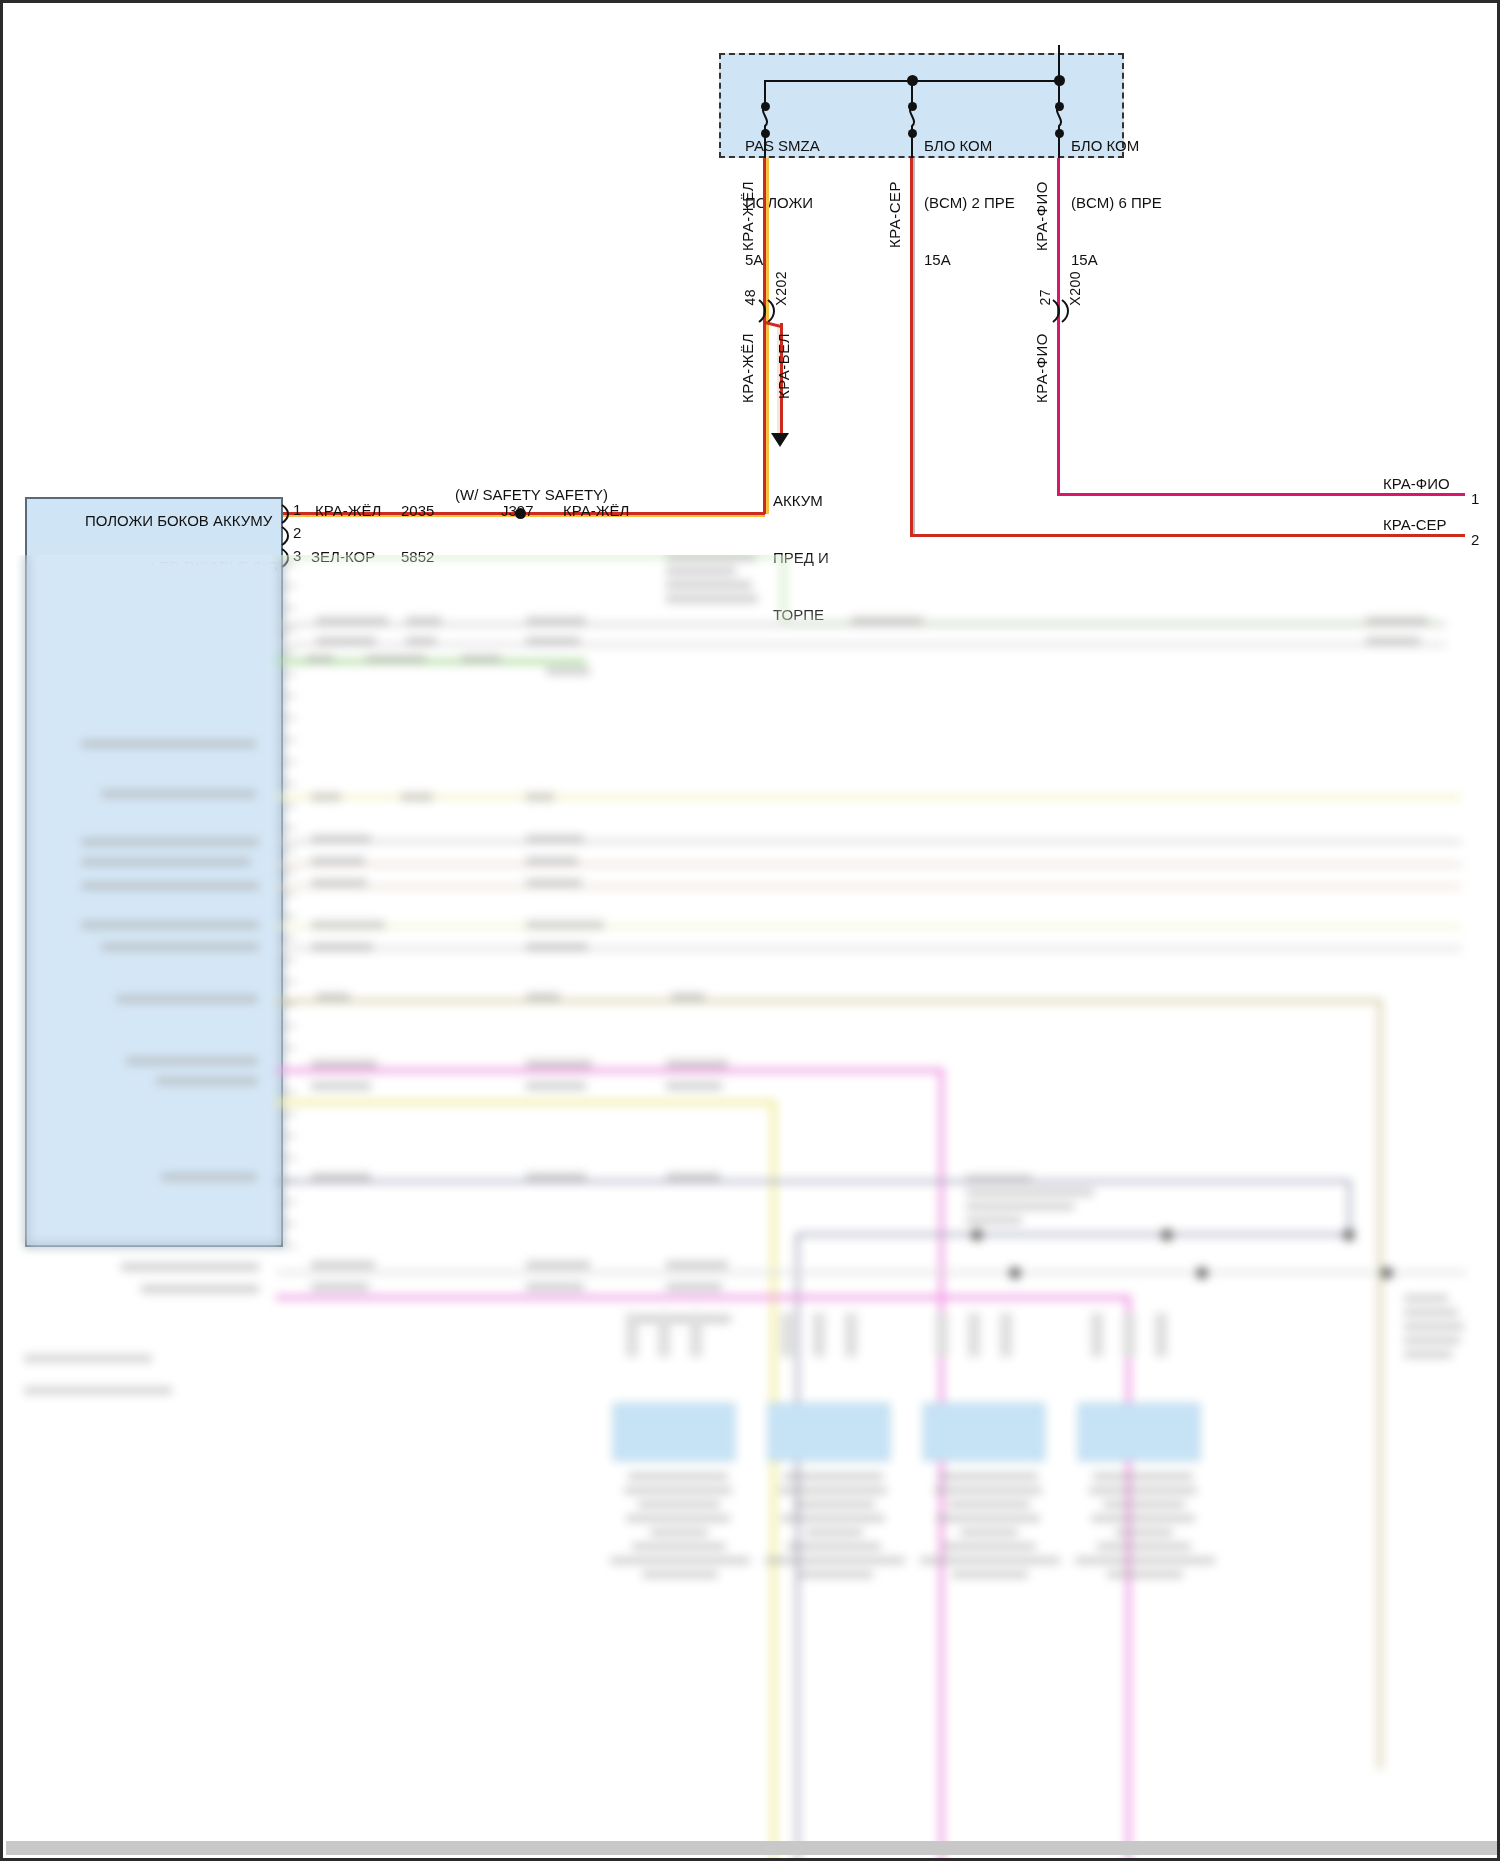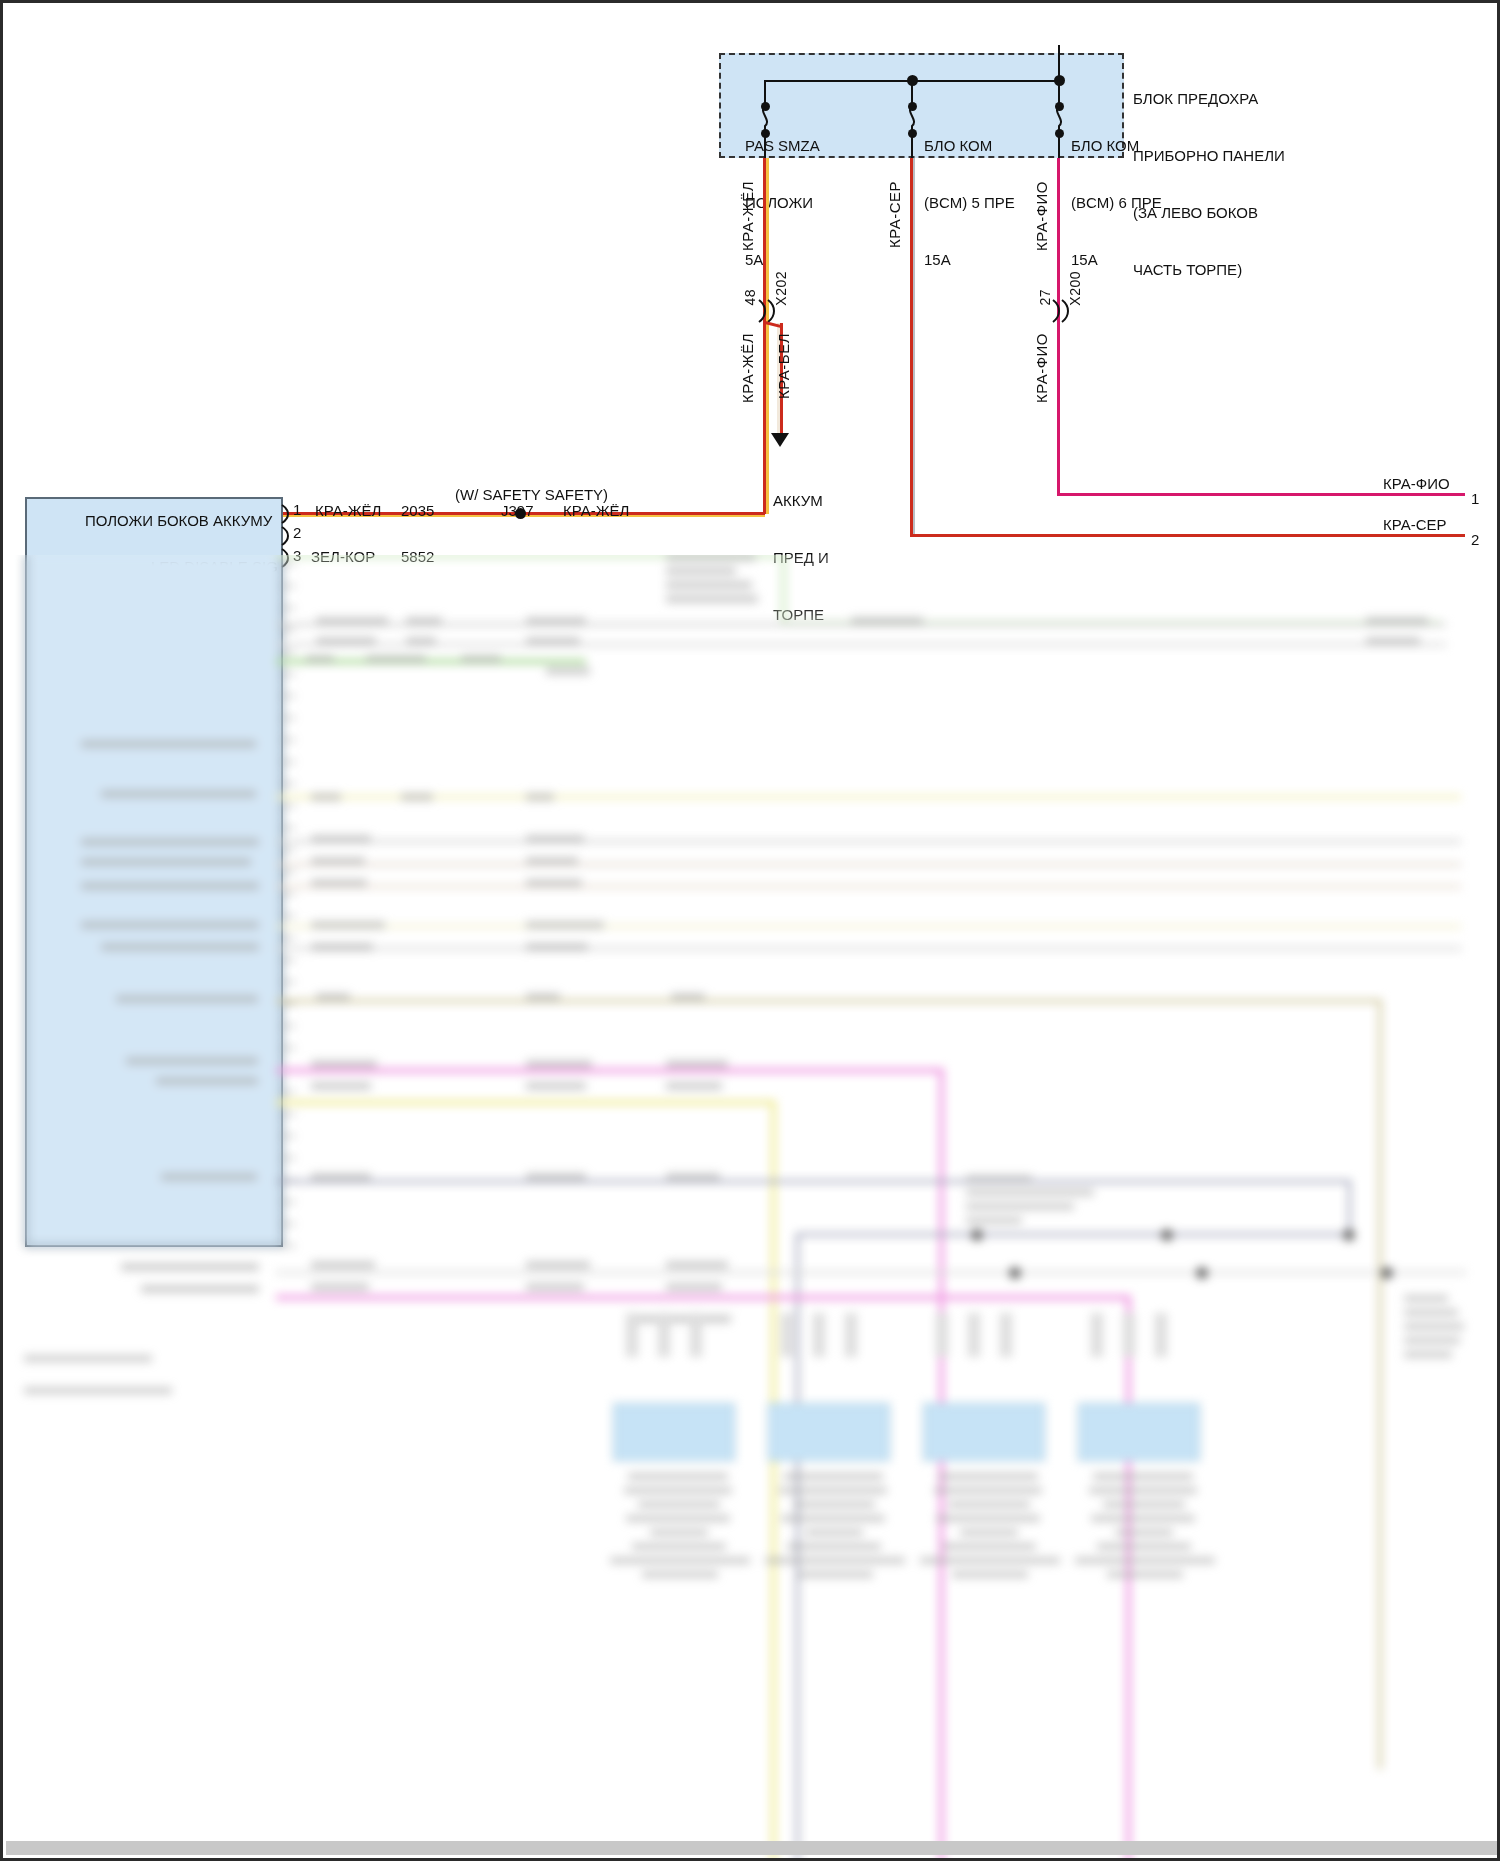--- a/index.html
+++ b/index.html
@@ -115,46 +115,40 @@
   <div class="dot" style="left:904px;top:72px;"></div>
   <div class="fuse-col" style="left:908px;top:77px;height:26px;"></div>
   <div class="dot-sm" style="left:905px;top:99px;"></div>
   <svg class="abs" style="left:901px;top:103px;width:16px;height:30px;" viewBox="0 0 16 30">
     <path d="M8 0 C1 6, 15 14, 8 20 L8 30" stroke="#111" stroke-width="2" fill="none"></path>
   </svg>
   <div class="dot-sm" style="left:905px;top:126px;"></div>
   <div class="fuse-col" style="left:908px;top:131px;height:26px;"></div>
   <div class="fuse-label" style="left:921px;top:95px;">
     <div>БЛО КОМ</div>
-    <div>(BCM) 5 ПРЕ</div>
+    <div>(BCM) 2 ПРЕ</div>
     <div>15A</div>
   </div>
 
   <div class="dot" style="left:1051px;top:72px;"></div>
   <div class="fuse-col" style="left:1055px;top:77px;height:26px;"></div>
   <div class="dot-sm" style="left:1052px;top:99px;"></div>
   <svg class="abs" style="left:1048px;top:103px;width:16px;height:30px;" viewBox="0 0 16 30">
     <path d="M8 0 C1 6, 15 14, 8 20 L8 30" stroke="#111" stroke-width="2" fill="none"></path>
   </svg>
   <div class="dot-sm" style="left:1052px;top:126px;"></div>
   <div class="fuse-col" style="left:1055px;top:131px;height:26px;"></div>
   <div class="fuse-label" style="left:1068px;top:95px;">
     <div>БЛО КОМ</div>
     <div>(BCM) 6 ПРЕ</div>
     <div>15A</div>
   </div>
 
   <div class="fuse-col" style="left:1055px;top:42px;height:36px;"></div>
 
-  <div class="abs txt" style="left:1130px;top:48px;">
-    <div>БЛОК ПРЕДОХРА</div>
-    <div>ПРИБОРНО ПАНЕЛИ</div>
-    <div>(ЗА ЛЕВО БОКОВ</div>
-    <div>ЧАСТЬ ТОРПЕ)</div>
-  </div>
 
   <div class="wire" style="left:760px;top:155px;width:3px;height:356px;background:#cc2b1d;"></div>
   <div class="wire" style="left:763px;top:155px;width:3px;height:356px;background:#f5c242;"></div>
   <div class="abs vert" style="left:736px;top:178px;">КРА-ЖЁЛ</div>
 
   <svg class="abs" style="left:752px;top:295px;width:24px;height:26px;" viewBox="0 0 24 26">
     <path d="M4 2 C12 8, 12 18, 4 24" stroke="#111" stroke-width="2" fill="none"></path>
     <path d="M13 2 C21 8, 21 18, 13 24" stroke="#111" stroke-width="2" fill="none"></path>
   </svg>
   <div class="abs vert" style="left:739px;top:286px;font-size:14px;">48</div>

